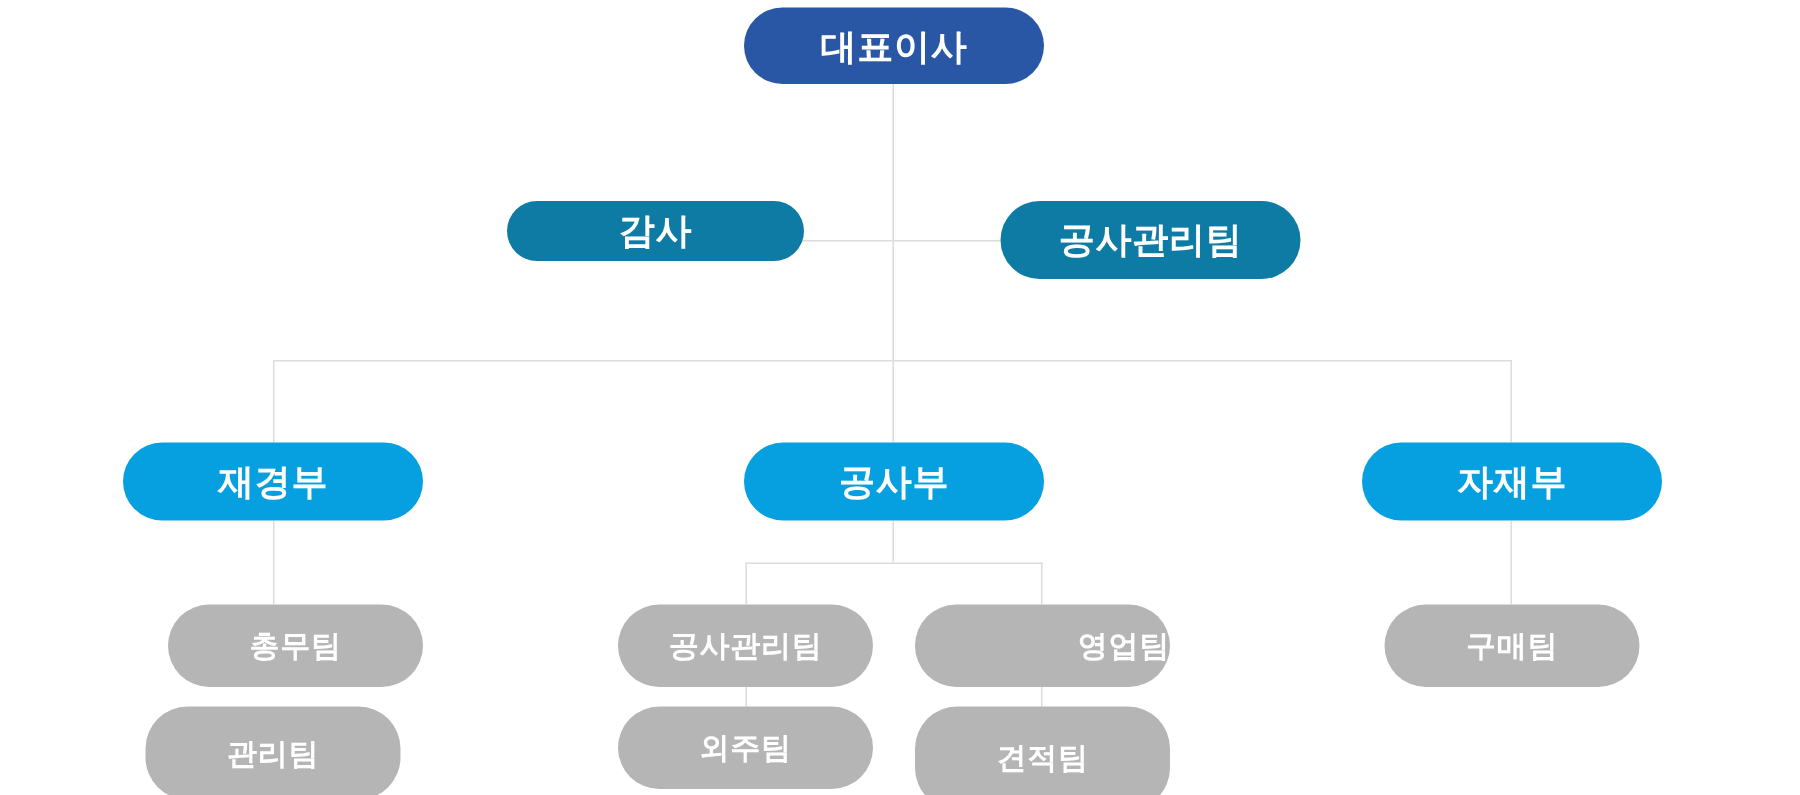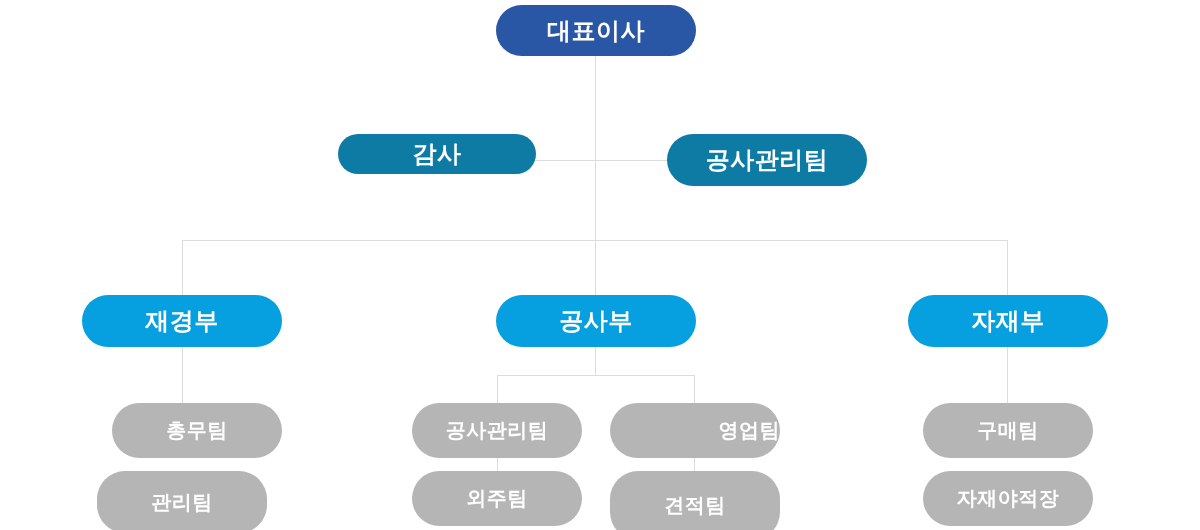--- a/index.html
+++ b/index.html
@@ -118,17 +118,14 @@
   </div>
   <div class="node lv4 n-sales">
     <span>영업팀</span>
   </div>
   <div class="node lv4 n-estim">
     <span>견적팀</span>
   </div>
   <div class="node lv4 n-purch">
     <span>구매팀</span>
   </div>
-  <div class="node lv4 n-yard">
-    <span>자재야적장</span>
-  </div>
 
 </div>
 
 </body></html>

